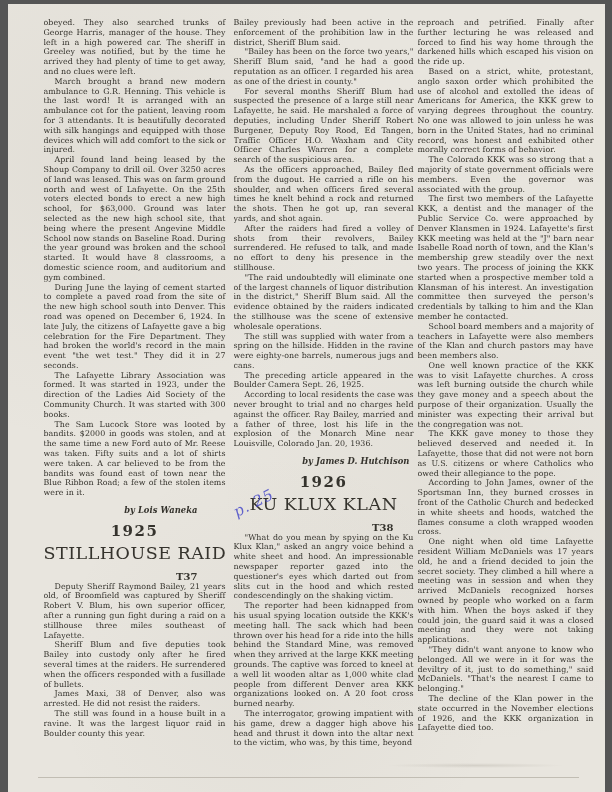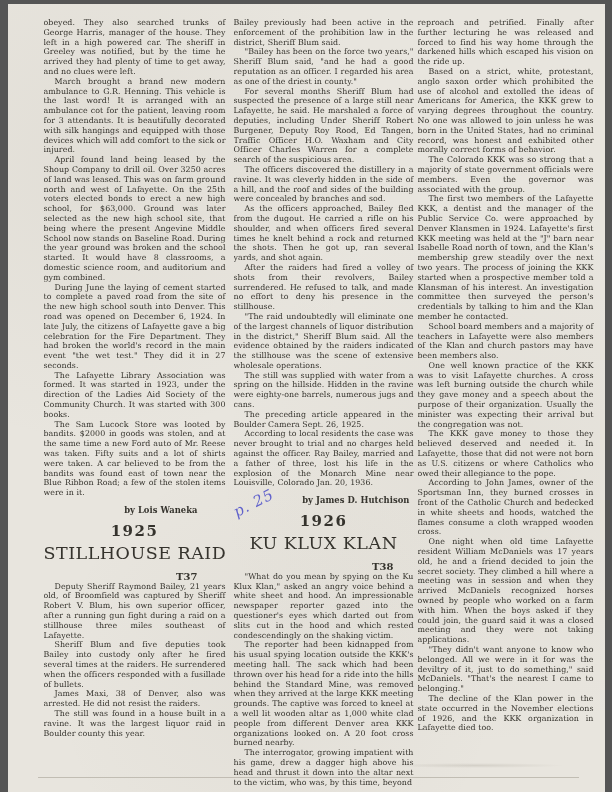--- a/index.html
+++ b/index.html
@@ -26,21 +26,21 @@
     letter-spacing:0.05px;
     height:772px;overflow:hidden;
   }
   .col-left{left:36px;width:182px;}
   .col-mid{left:226px;width:180px;}
   .col-right{left:410px;width:176px;}
   .para{margin:0;text-indent:11px;text-align:justify;}
   .cont .para:first-child{text-indent:0;}
   .byline{
     font-weight:bold;text-align:right;
-    font-size:8.4px;margin:8px 0 4px;
+    font-size:8.4px;margin:8px 0 4px;font-style:italic;
   }
   .col-left .byline{padding-right:28px;}
   .col-mid .byline{padding-right:4px;}
   .article-head{text-align:center;margin:6px 0 8px;}
   .year{font-size:15px;font-weight:bold;letter-spacing:1.5px;line-height:18px;}
   .title{font-size:17.5px;font-weight:normal;letter-spacing:0.5px;line-height:21px;margin-top:3px;white-space:nowrap;}
   .ref{font-size:10px;font-weight:bold;text-align:right;margin-top:1px;}
   .col-left .ref{padding-right:28px;}
   .col-mid .ref{padding-right:20px;}
   .annotation{
@@ -87,21 +87,20 @@
         <p class="para">James Maxi, 38 of Denver, also was arrested. He did not resist the raiders.</p>
         <p class="para">The still was found in a house built in a ravine. It was the largest liquor raid in Boulder county this year.</p>
       </div>
   </div>
 
   <div class="col col-mid">
     <div class="flow cont">
         <p class="para">Bailey previously had been active in the enforcement of the prohibition law in the district, Sheriff Blum said.</p>
         <p class="para">"Bailey has been on the force two years," Sheriff Blum said, "and he had a good reputation as an officer. I regarded his area as one of the driest in county."</p>
         <p class="para">For several months Sheriff Blum had suspected the presence of a large still near Lafayette, he said. He marshaled a force of deputies, including Under Sheriff Robert Burgener, Deputy Roy Rood, Ed Tangen, Traffic Officer H.O. Waxham and City Officer Charles Warren for a complete search of the suspicious area.</p>
-        <p class="para">The officers discovered the distillery in a ravine. It was cleverly hidden in the side of a hill, and the roof and sides of the building were concealed by branches and sod.</p>
         <p class="para">As the officers approached, Bailey fled from the dugout. He carried a rifle on his shoulder, and when officers fired several times he knelt behind a rock and returned the shots. Then he got up, ran several yards, and shot again.</p>
         <p class="para">After the raiders had fired a volley of shots from their revolvers, Bailey surrendered. He refused to talk, and made no effort to deny his presence in the stillhouse.</p>
         <p class="para">"The raid undoubtedly will eliminate one of the largest channels of liquor distribution in the district," Sheriff Blum said. All the evidence obtained by the raiders indicated the stillhouse was the scene of extensive wholesale operations.</p>
         <p class="para">The still was supplied with water from a spring on the hillside. Hidden in the ravine were eighty-one barrels, numerous jugs and cans.</p>
         <p class="para">The preceding article appeared in the Boulder Camera Sept. 26, 1925.</p>
         <p class="para">According to local residents the case was never brought to trial and no charges held against the officer. Ray Bailey, married and a father of three, lost his life in the explosion of the Monarch Mine near Louisville, Colorado Jan. 20, 1936.</p>
       </div>
     <div class="byline">by James D. Hutchison</div>
     <div class="article-head">
       <div class="year">1926</div>

